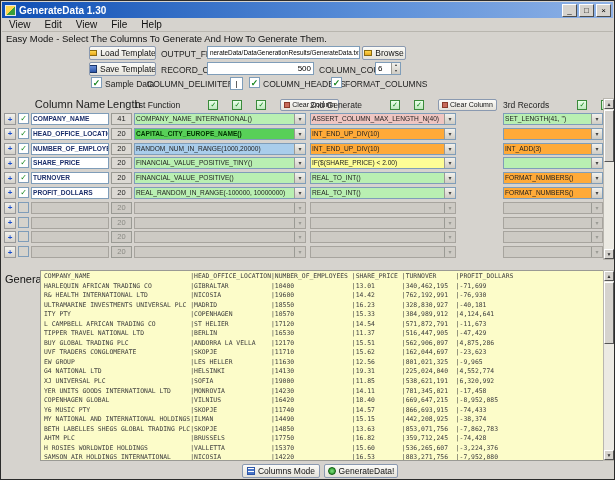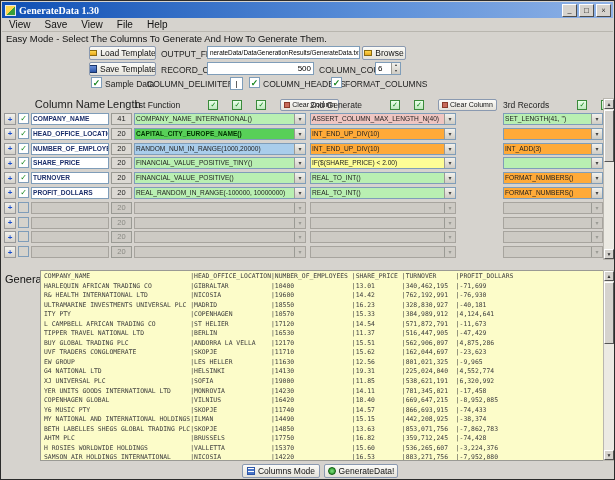--- a/index.html
+++ b/index.html
@@ -4,21 +4,21 @@
 <style>
   * { margin:0; padding:0; box-sizing:border-box; }
   html,body { width:615px; height:480px; }
   body { font-family:"Liberation Sans", sans-serif; background:#808080; }
   .window { position:absolute; top:0; left:0; width:615px; height:480px;
             background:#d6d3ce; border:1px solid #2b2b2b; overflow:hidden; }
 
   
   .titlebar { position:absolute; top:1px; left:1px; right:1px; height:16px;
               background:linear-gradient(to right,#0f4fb4,#5a8ed8 60%,#8fb2e6);
-              display:flex; align-items:center; padding:0 2px;font-family:Liberation Serif, serif; }
+              display:flex; align-items:center; padding:0 2px; }
   .title-icon { width:11px; height:11px; margin:0 3px 0 1px; flex:0 0 auto;
                 background:linear-gradient(135deg,#ffd84d 0 50%,#3aa03a 50% 100%);
                 border:1px solid #e8e8e8; }
   .title-text { color:#fff; font-size:10px; font-weight:bold; flex:1;
                 white-space:nowrap; overflow:hidden; }
   .win-btn { width:15px; height:13px; background:#d6d3ce; margin-left:2px;
              border:1px solid; border-color:#ffffff #4d4d4d #4d4d4d #ffffff;
              font-size:8px; line-height:11px; text-align:center; color:#000; flex:0 0 auto; }
 
   
@@ -117,21 +117,21 @@
   <div class="titlebar">
     <span class="title-icon"></span>
     <span class="title-text">GenerateData 1.30</span>
     <span class="win-btn">_</span>
     <span class="win-btn">□</span>
     <span class="win-btn">×</span>
   </div>
 
   <div class="menubar">
       <span class="menu-item">View</span>
-      <span class="menu-item">Save</span>
+      <span class="menu-item">Edit</span>
       <span class="menu-item">View</span>
       <span class="menu-item">File</span>
       <span class="menu-item">Help</span>
     </div>
 
   <div class="infobar">Easy Mode - Select The Columns To Generate And How To Generate Them.</div>
 
   <button class="ctl-btn" style="left:88px;top:45px;width:67px">
     <span class="ic folder-ic"></span>
     <span>Load Template</span>

